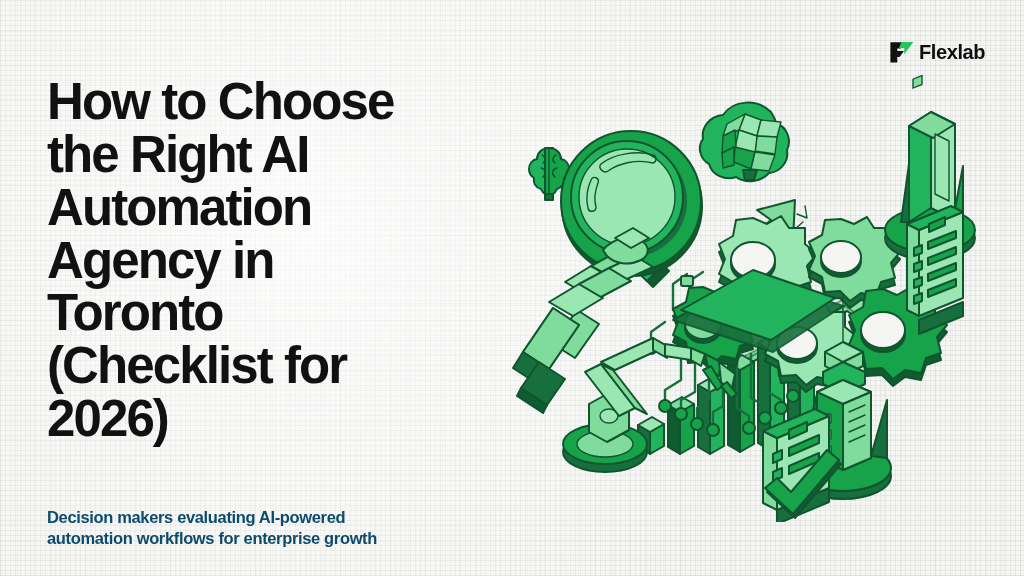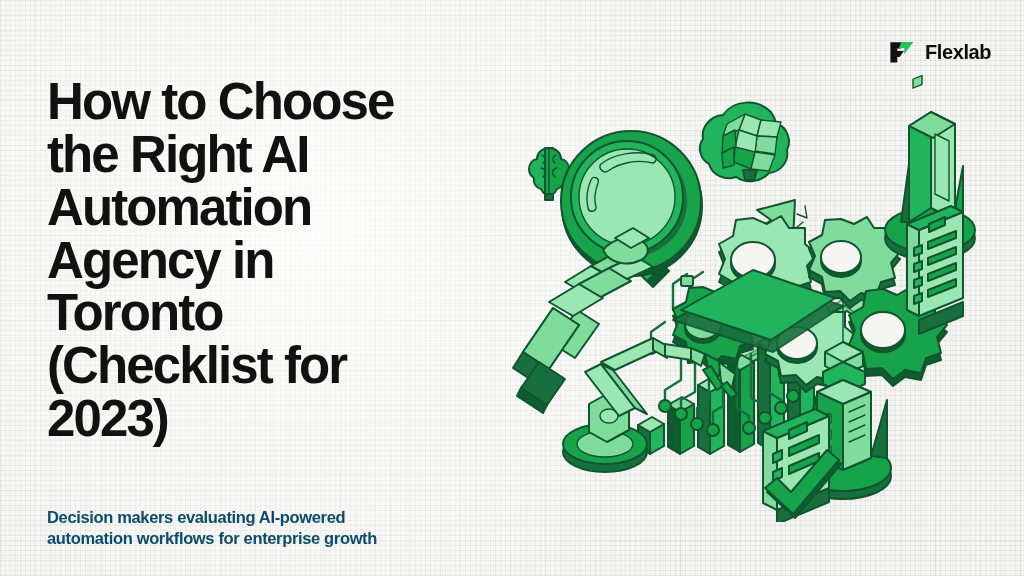--- a/index.html
+++ b/index.html
@@ -24,21 +24,21 @@
   #bg-vignette{
     position:absolute;inset:0;z-index:1;pointer-events:none;
     background:radial-gradient(circle at 30% 40%, rgba(255,255,255,.75) 0%, rgba(255,255,255,0) 62%);
   }
 
   
   #canvas{position:absolute;inset:0;z-index:3;}
 
   #logo{
     position:absolute;left:888px;top:38px;
-    display:flex;align-items:center;gap:9px;
+    display:flex;align-items:center;gap:3px;
   }
   #logo .logo-mark{width:28px;height:28px;display:block;}
   #logo .logo-word{
     font-size:20px;font-weight:bold;color:#0d0d0d;
     letter-spacing:-.4px;line-height:1;
   }
 
   #headline{
     position:absolute;left:47px;top:42px;width:440px;
     font-size:51px;font-weight:bold;color:#111111;
@@ -74,21 +74,21 @@
     </svg>
     <span class="logo-word">Flexlab</span>
   </div>
 
   <h1 id="headline">How to Choose
 the Right AI
 Automation
 Agency in
 Toronto
 (Checklist for
-2023)</h1>
+2026)</h1>
 
   <p id="subtitle">Decision makers evaluating AI-powered
 automation workflows for enterprise growth</p>
 
   <div id="illustration">
   <svg viewBox="0 0 515 470" xmlns="http://www.w3.org/2000/svg">
     <defs>
       <style>
         .o{stroke:#11552F;stroke-width:2;stroke-linejoin:round;stroke-linecap:round;}
         .o1{stroke:#11552F;stroke-width:1.4;stroke-linejoin:round;stroke-linecap:round;fill:none;}

